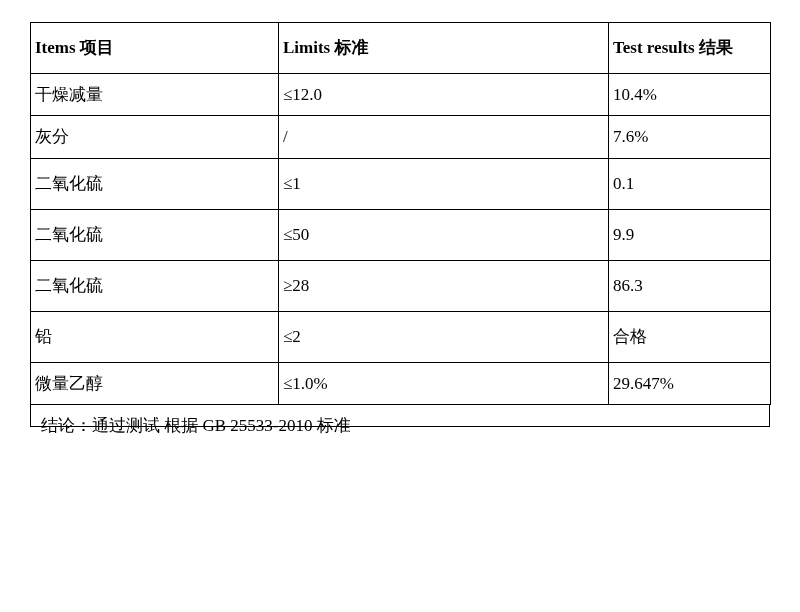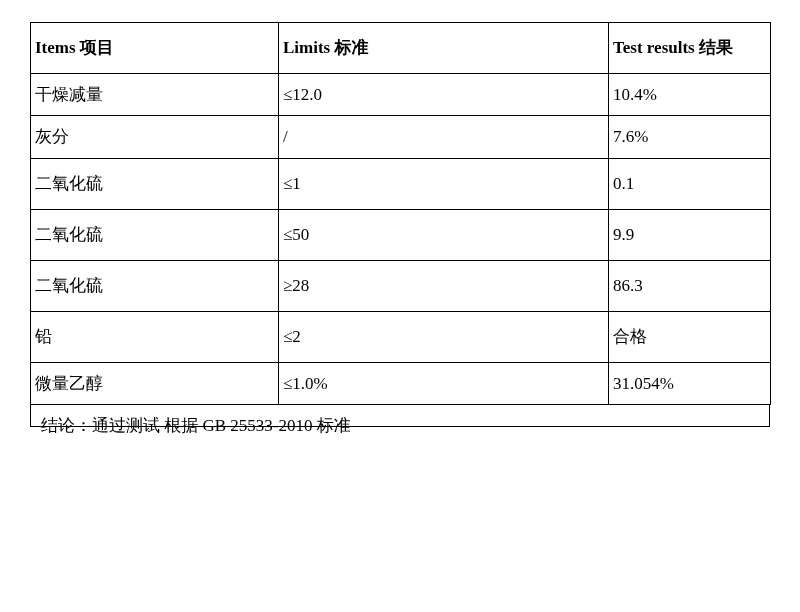--- a/index.html
+++ b/index.html
@@ -114,21 +114,21 @@
 
       <tr class="row-tall">
         <td>铅</td>
         <td>≤2</td>
         <td>合格</td>
       </tr>
 
       <tr class="row-short">
         <td>微量乙醇</td>
         <td>≤1.0%</td>
-        <td>31.054%</td>
+        <td>29.647%</td>
       </tr>
 
 
     </tbody>
   </table>
 
   <div class="conclusion-wrap">
     <div class="conclusion nowrap">结论：通过测试 根据 GB 25533-2010 标准</div>
   </div>
 </div>

